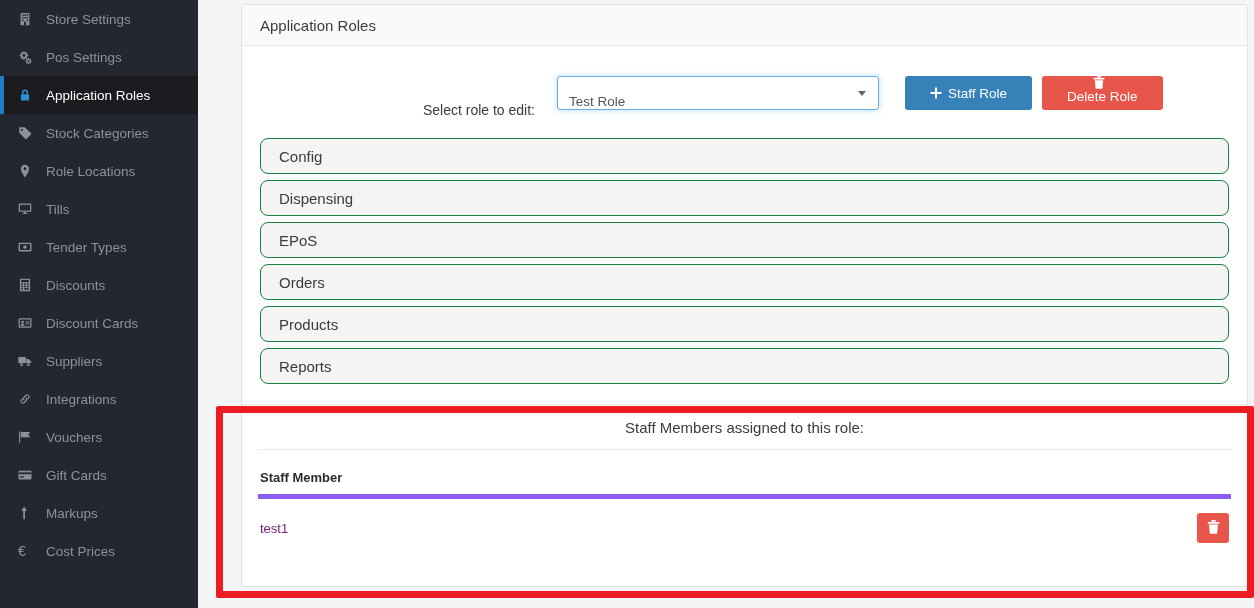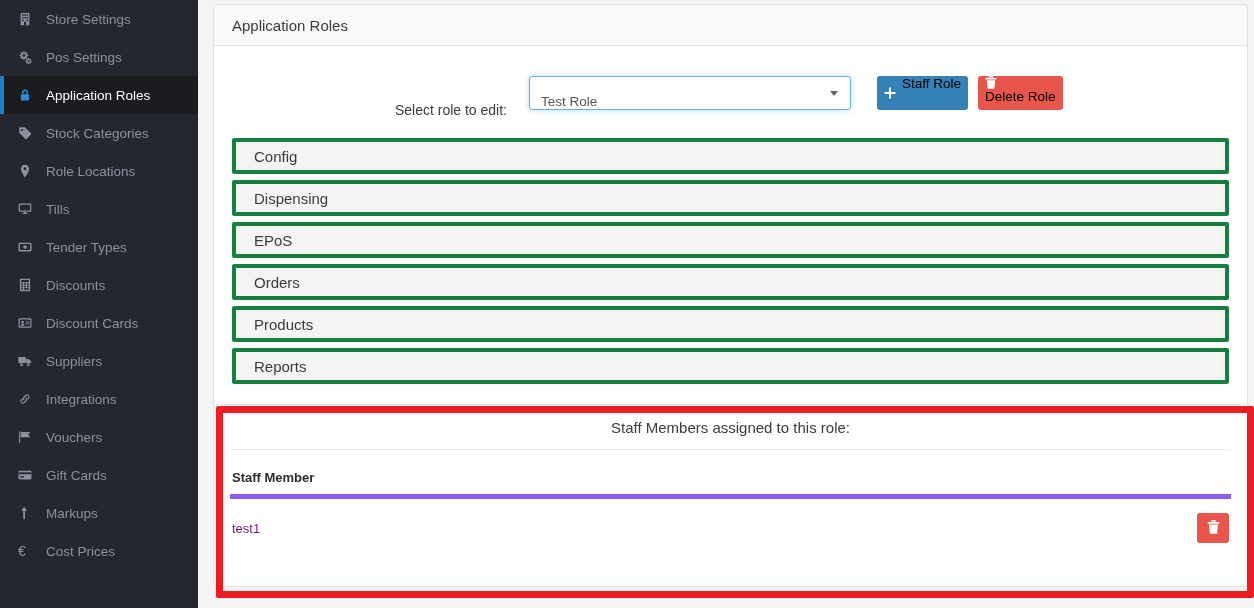--- a/index.html
+++ b/index.html
@@ -4,21 +4,21 @@
 <style>
   * { box-sizing: border-box; margin: 0; padding: 0; }
   html, body {
     width: 1254px; height: 608px;
     overflow: hidden;
     background: #f4f4f4;
     font-family: "Liberation Sans", sans-serif;
     font-size: 14px;
     color: #333;
   }
-  #app { position: relative; width: 1254px; height: 608px; display: flex; }
+  #app { position: relative; width: 1254px; height: 608px; display: flex; gap: 28px; }
 
   
   #sidebar {
     width: 198px;
     flex: 0 0 198px;
     background: #242730;
     height: 608px;
     overflow: hidden;
     padding-top: 0px;
   }
@@ -120,39 +120,40 @@
     margin-top: -2px;
     width: 0; height: 0;
     border-left: 4px solid transparent;
     border-right: 4px solid transparent;
     border-top: 5px solid #666;
   }
   .btn {
     height: 34px;
     border: none;
     border-radius: 3px;
-    color: #000000;
+    color: #ffffff;
     font-size: 13.5px;
     font-family: "Liberation Sans", sans-serif;
-    padding: 0 7px;
+    padding: 0 25px;
     display: inline-flex;
+    align-items: center;
     cursor: pointer;
     white-space: nowrap;
   }
   .btn + .btn { margin-left: 10px; }
   .btn-primary { background: #3581b8; margin-left: 26px; }
   .btn-danger  { background: #e8554a; flex-direction: column; }
   .btn .bicon { margin-right: 6px; display: inline-flex; align-items: center; font-size: 13px; }
 
   
   .accordion { padding-bottom: 22px; }
   .acc-item {
     background: #f4f4f4;
-    border: 4px solid #15803d;
-    border-radius: 2px;
+    border: 1px solid #15803d;
+    border-radius: 8px;
     height: 36px;
     display: flex;
     align-items: center;
     padding-left: 18px;
     font-size: 15px;
     color: #3b3b3b;
     margin-bottom: 6px;
     cursor: pointer;
   }
   .acc-item:last-child { margin-bottom: 0; }

